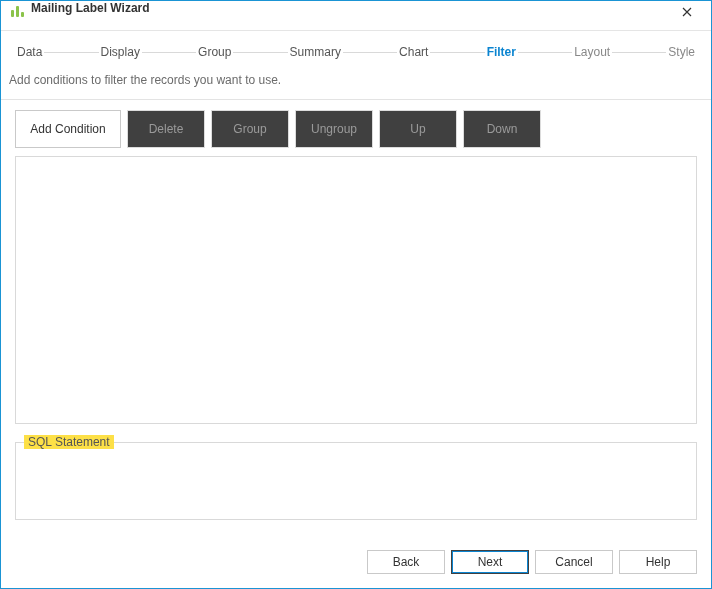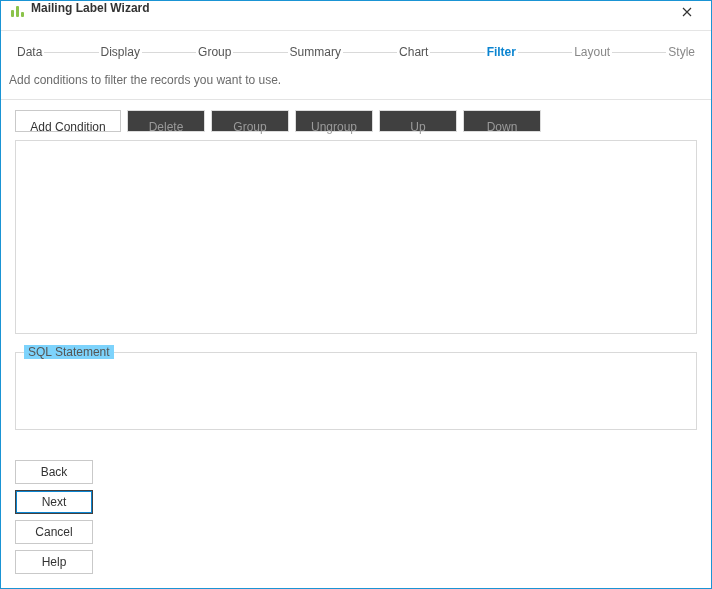--- a/index.html
+++ b/index.html
@@ -73,21 +73,21 @@
     height: 1px; background: #e3e3e3;
   }
 
   .toolbar-row {
     display: flex;
     gap: 6px;
     padding: 10px 14px 8px 14px;
   }
   .tbtn {
     min-width: 78px;
-    height: 22px;
+    height: 38px;
     border: 1px solid #c9c9c9;
     background: #fff;
     color: #333;
     font: inherit;
     cursor: pointer;
     padding: 9px 10px;
   }
   .tbtn.add { min-width: 106px; }
   .tbtn:disabled, .tbtn.disabled {
     color: #9a9a9a;
@@ -107,31 +107,30 @@
   .fieldset {
     margin: 12px 14px 20px 14px;
     border: 1px solid #d9d9d9;
     height: 78px;
     position: relative;
     background: #fff;
   }
   .fieldset .legend {
     position: absolute;
     top: -8px; left: 8px;
-    background: #7dd3fc;
+    background: #fde047;
     padding: 0 4px;
     color: #555;
   }
 
   .footer {
     display: flex;
     justify-content: flex-end;
     gap: 6px;
     padding: 10px 14px 14px 14px;
-    flex-direction: column;
   }
   .fbtn {
     width: 78px;
     height: 24px;
     border: 1px solid #c9c9c9;
     background: #fff;
     color: #333;
     font: inherit;
     cursor: pointer;
   }

